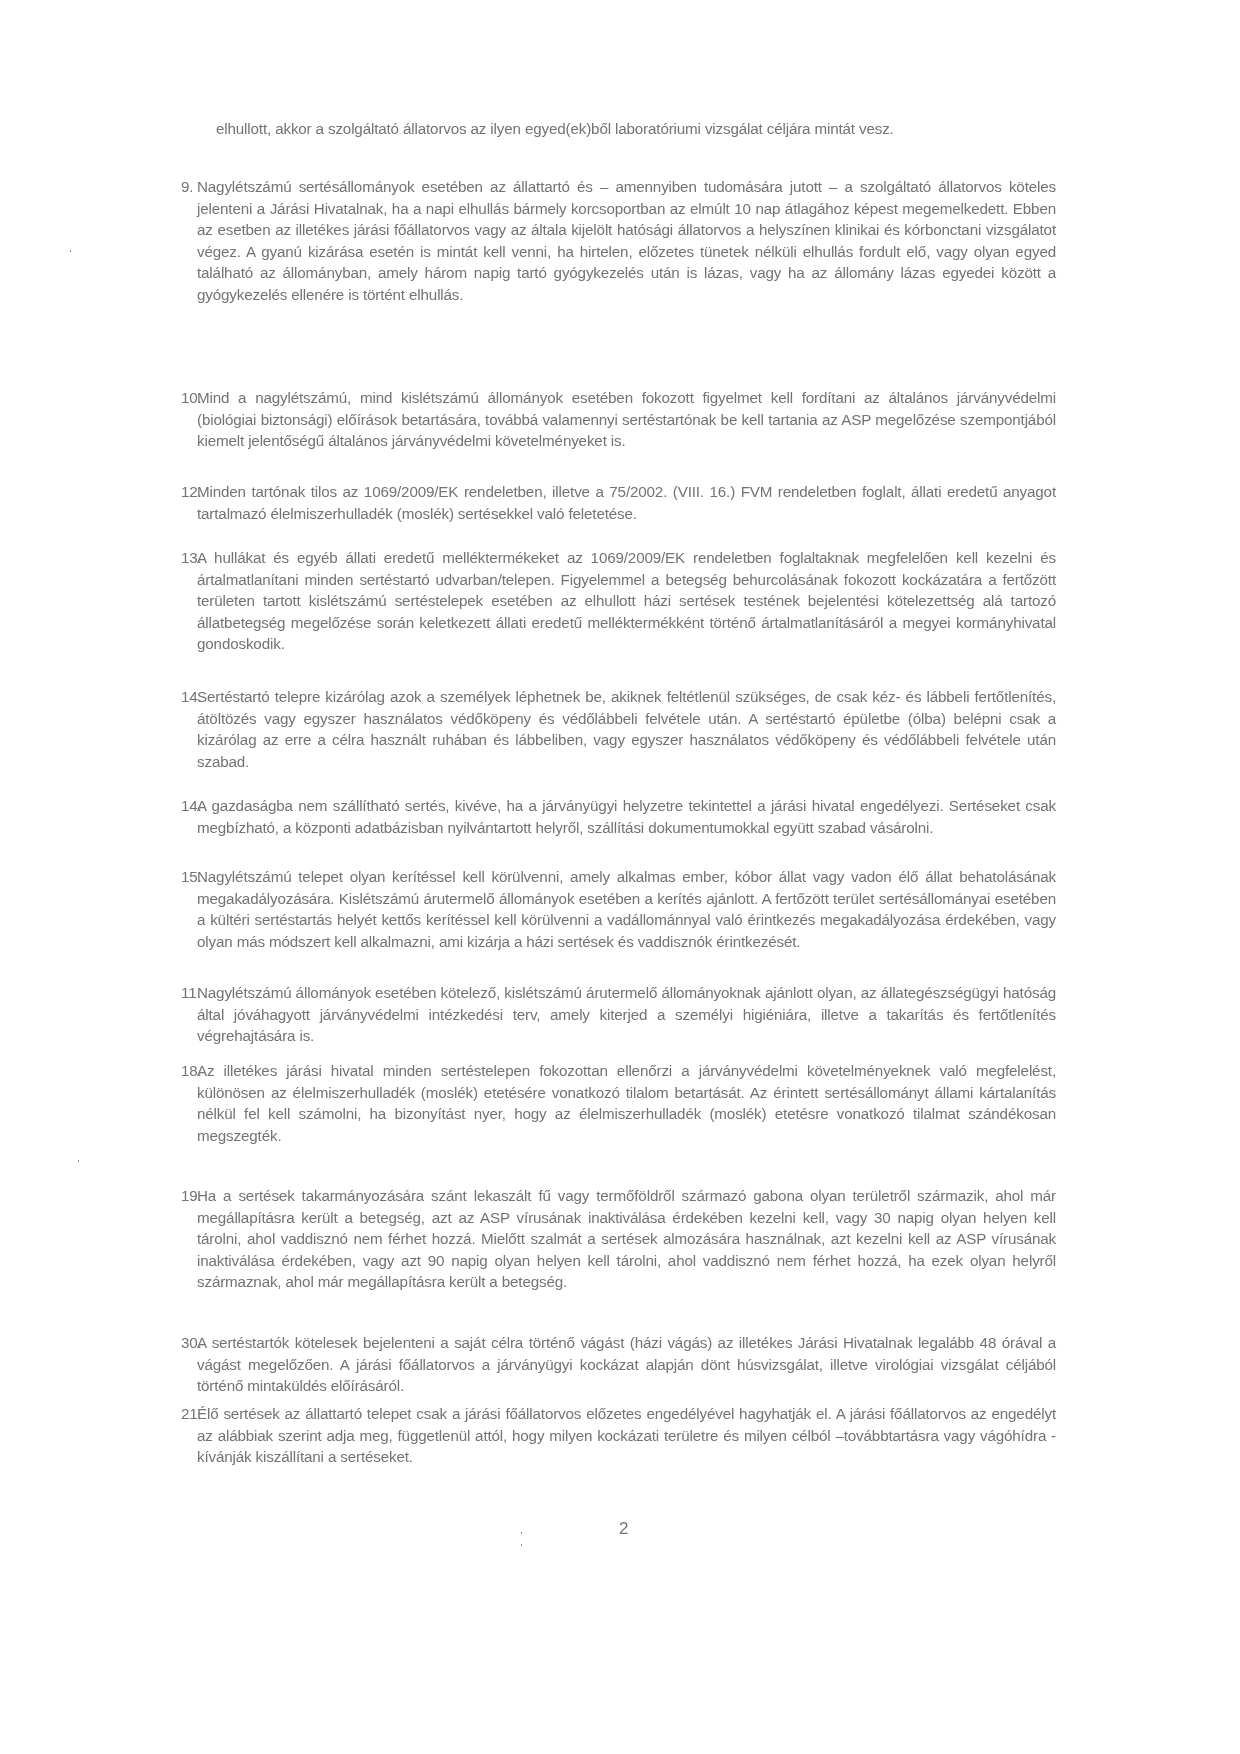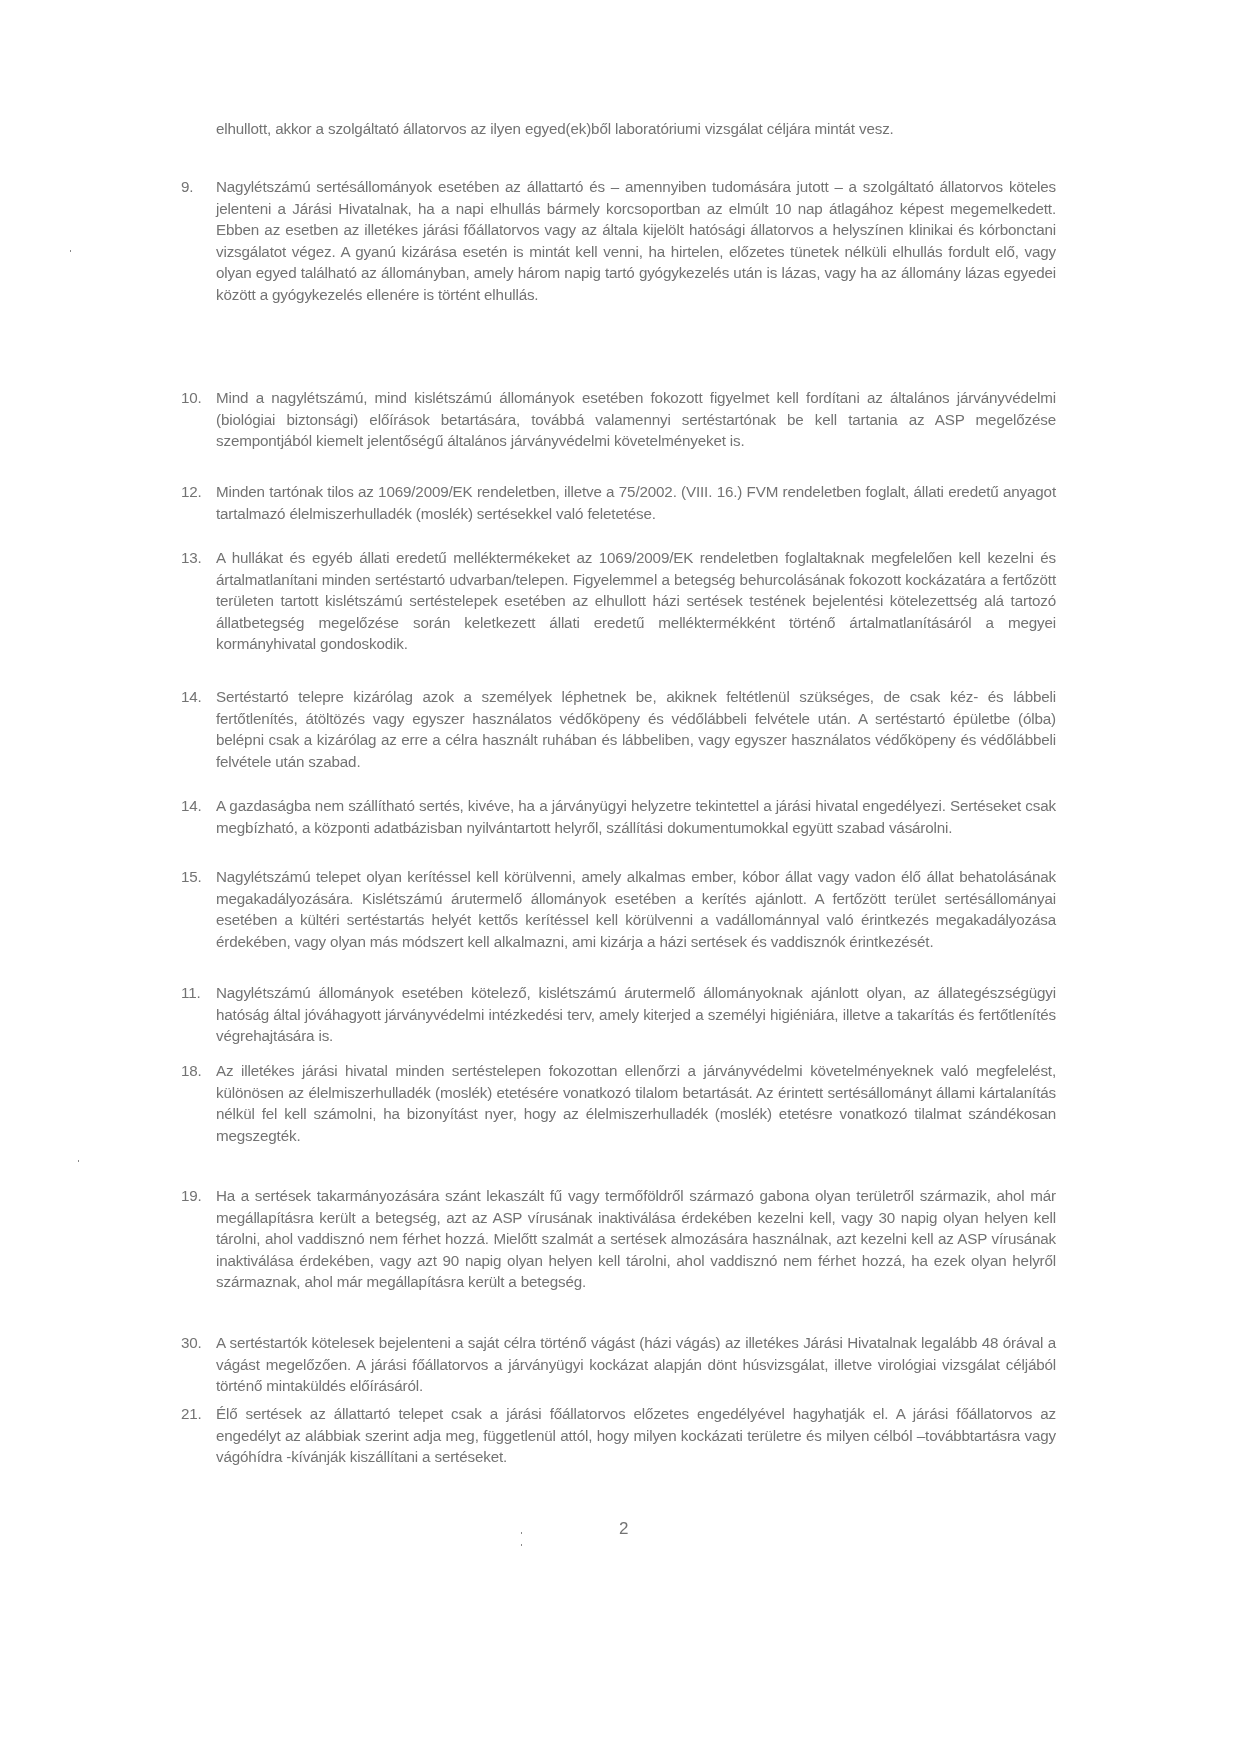--- a/index.html
+++ b/index.html
@@ -15,21 +15,21 @@
       position: absolute; left: 208px; top: 118px; width: 840px;
       text-align: justify;
     }
     .item {
       position: absolute; left: 173px; width: 875px;
     }
     .num {
       position: absolute; left: 0; top: 0; width: 34px;
     }
     .itext {
-      margin-left: 35px; text-align: justify;
+      margin-left: 16px; text-align: justify;
     }
     .pagenum {
       position: absolute; left: 611px; top: 1518px; font-size: 17px;
       font-family: "Liberation Sans", sans-serif;
     }
     .speck { position: absolute; width: 1px; height: 2px; background: #888; }
   </style>
 </head>
 <body>
 

